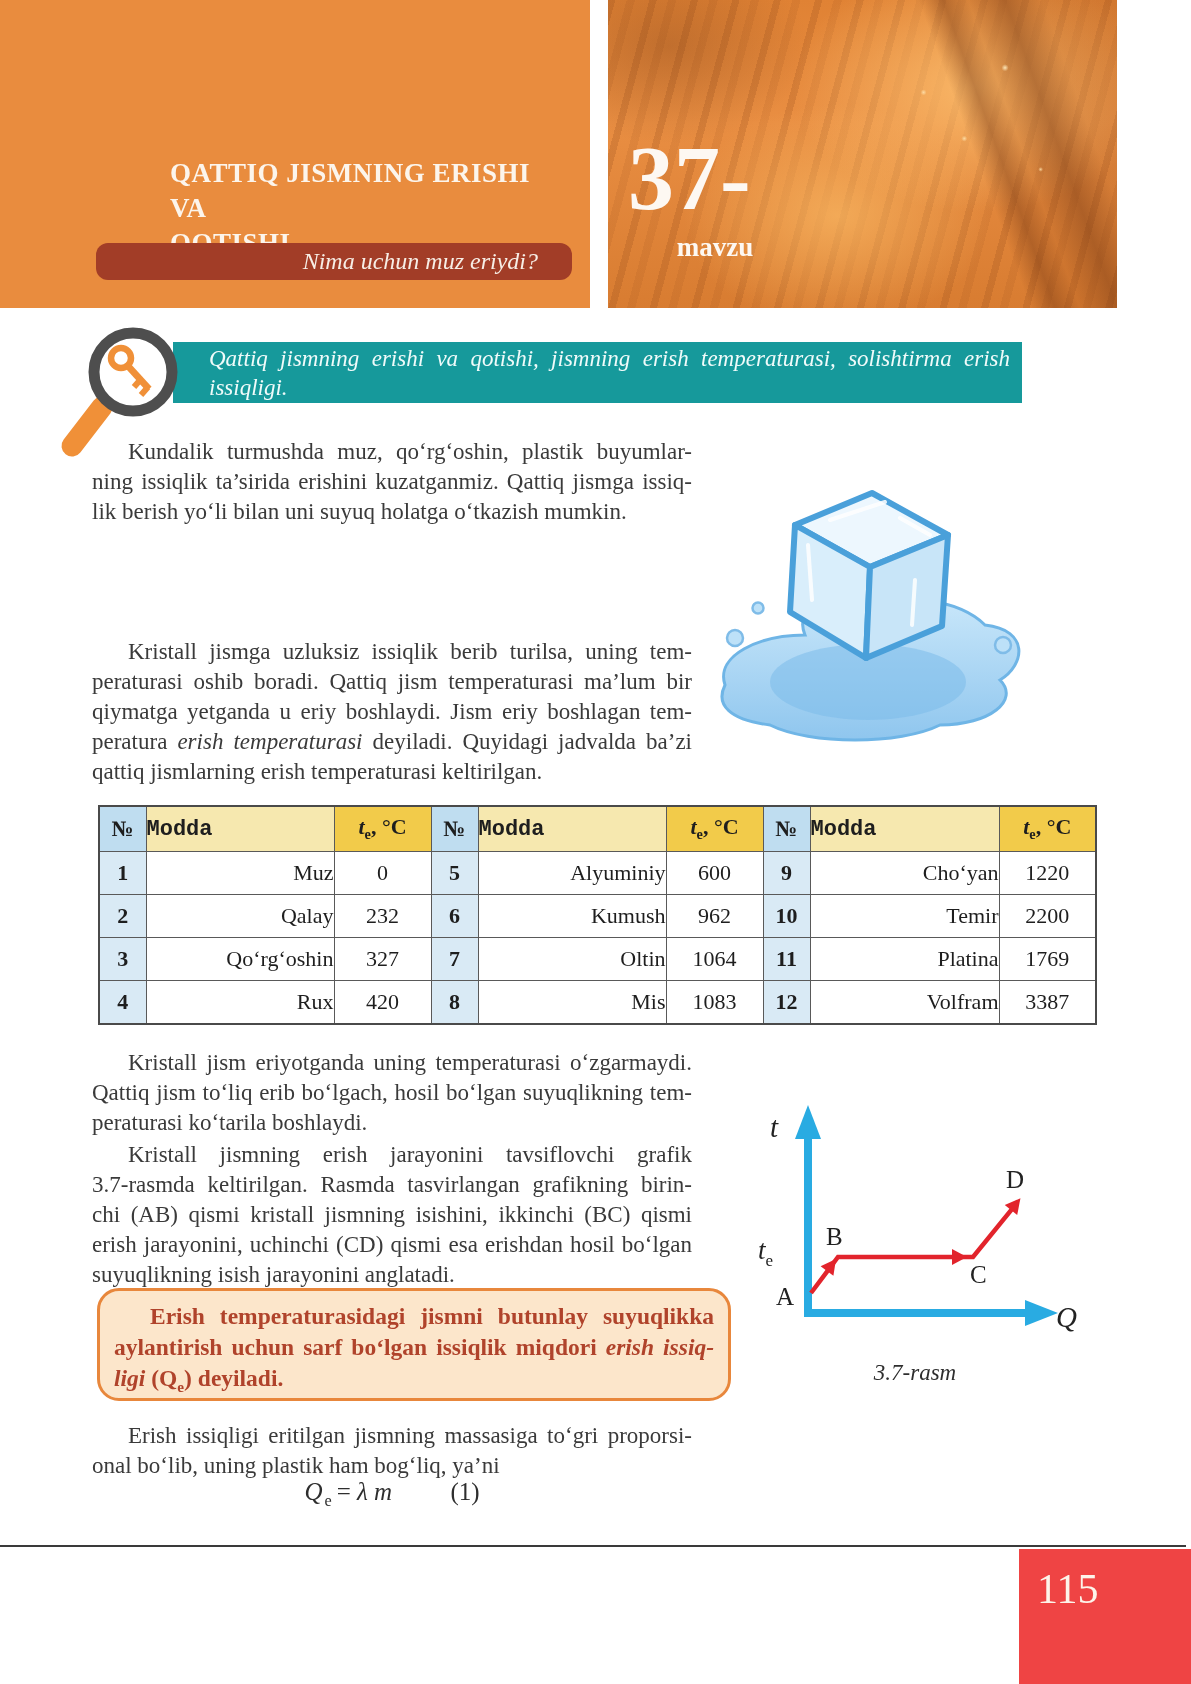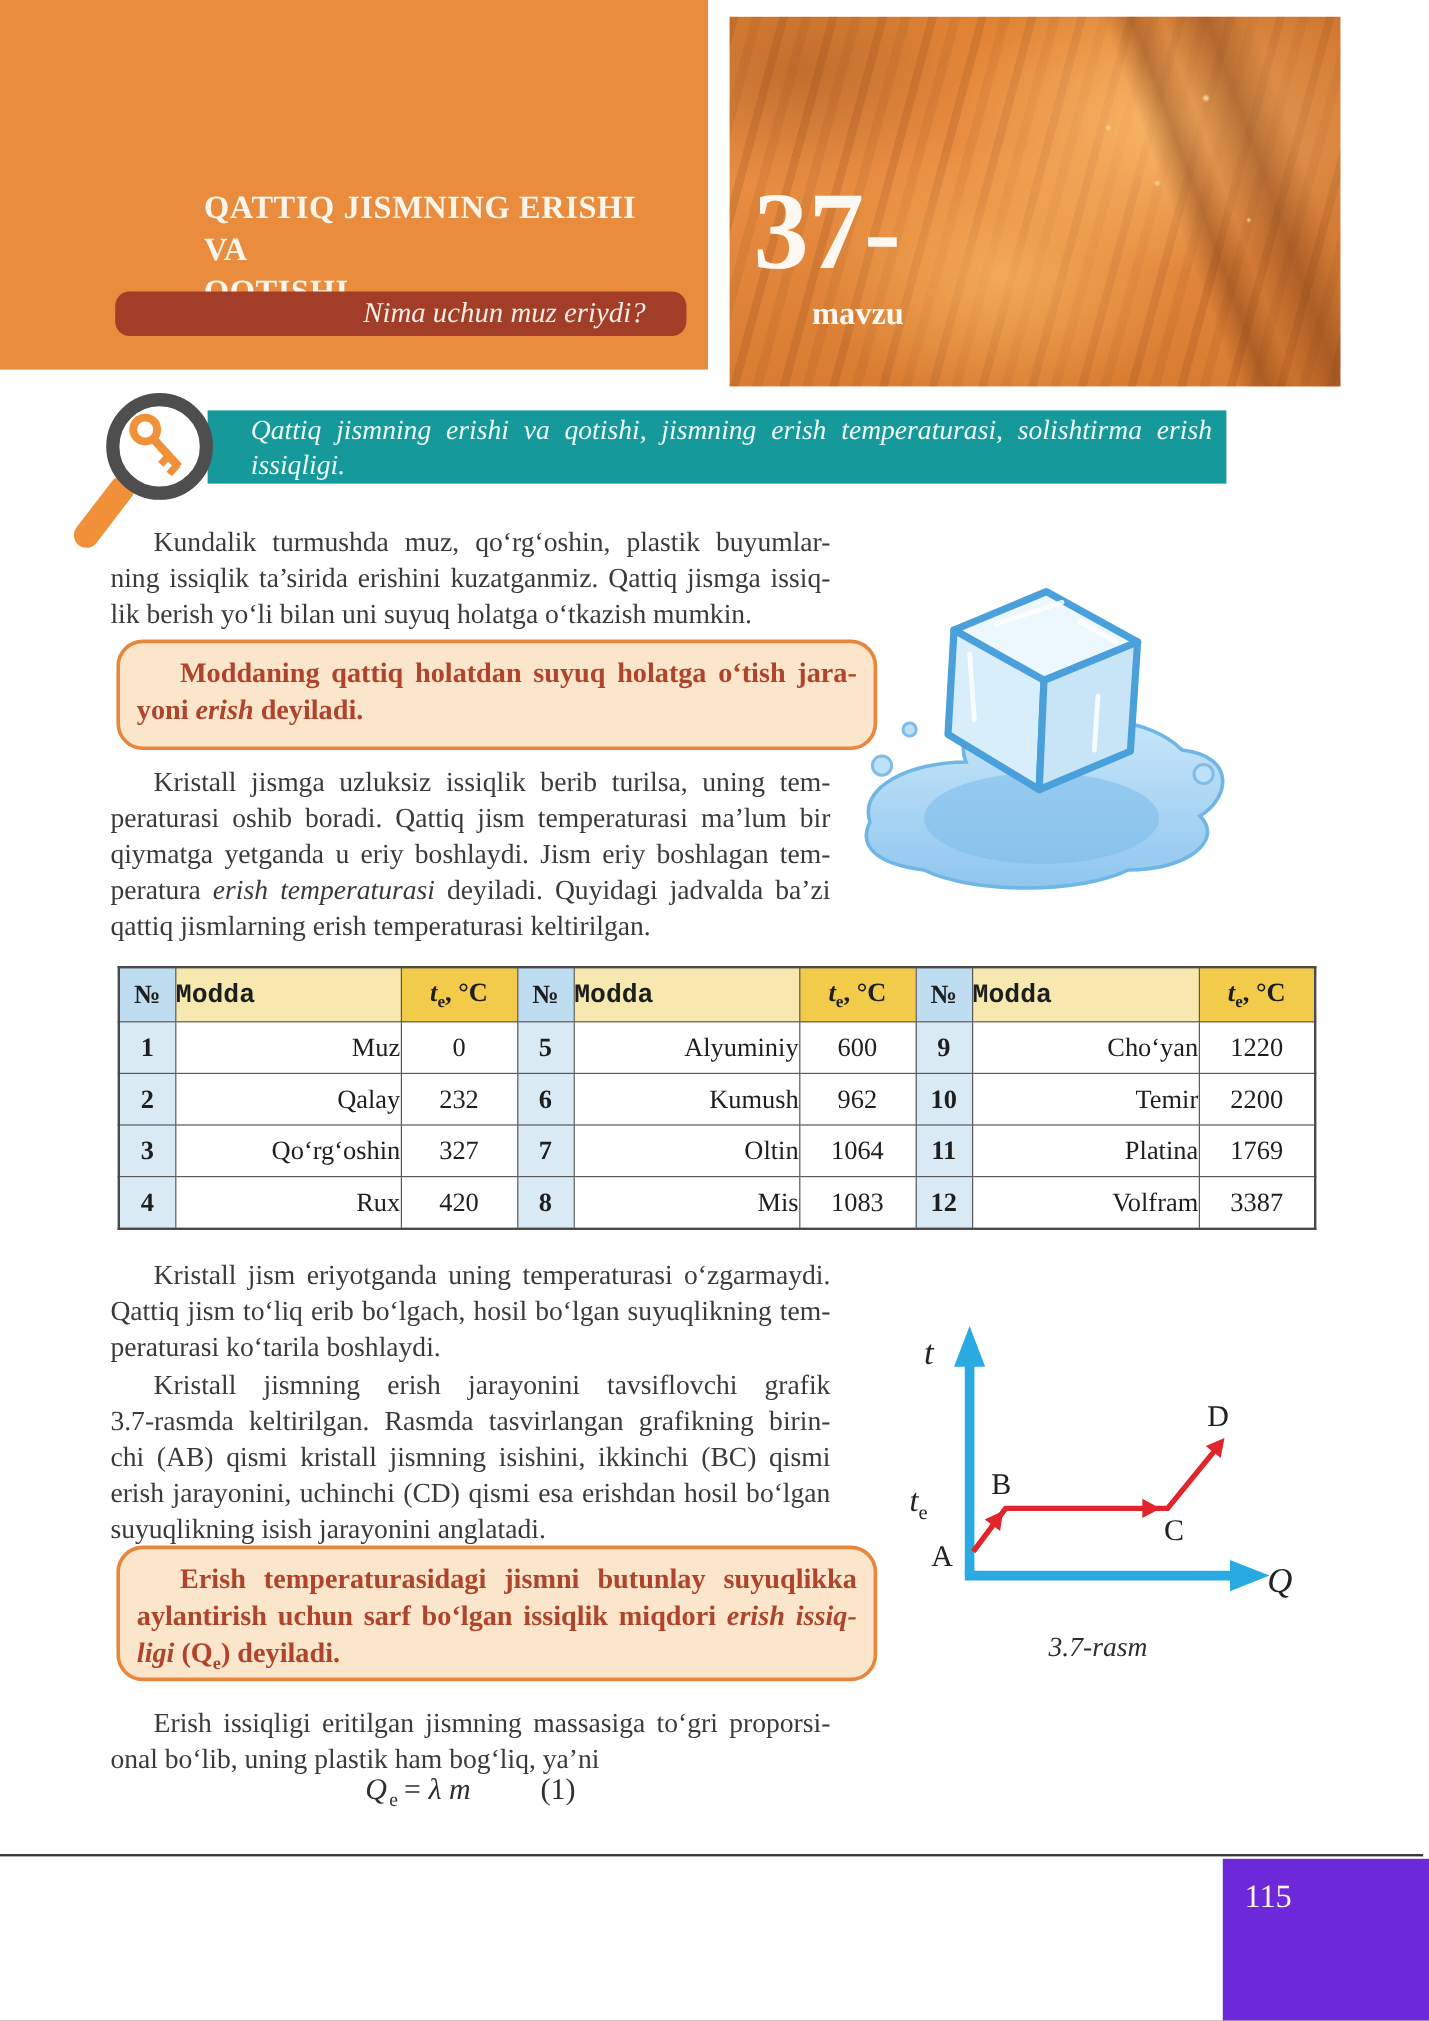--- a/index.html
+++ b/index.html
@@ -5,21 +5,21 @@
   html,body{margin:0;padding:0;background:#777;}
   .page{position:relative;width:1191px;height:1684px;background:#ffffff;overflow:hidden;
         font-family:"Liberation Serif","DejaVu Serif",serif;color:#3a3a3a;}
   
   .hdr-left{position:absolute;left:0;top:0;width:590px;height:308px;background:#E98C3E;}
   .hdr-title{position:absolute;left:170px;top:156px;width:395px;text-align:left;
              color:#FCF5EC;font-weight:bold;font-size:27px;line-height:35px;letter-spacing:.5px;}
   .hdr-banner{position:absolute;left:96px;top:243px;width:476px;height:37px;background:#A23D27;
               border-radius:12px;color:#F7EEE6;font-style:italic;font-size:24px;line-height:37px;
               text-align:right;padding-right:34px;box-sizing:border-box;}
-  .hdr-right{position:absolute;left:608px;top:14px;width:509px;height:308px;
+  .hdr-right{position:absolute;left:608px;top:0;width:509px;height:308px;
     background:
       radial-gradient(circle 6px at 78% 22%, rgba(255,235,190,.95), rgba(255,235,190,0) 60%),
       radial-gradient(circle 5px at 70% 45%, rgba(255,225,170,.9), rgba(255,225,170,0) 60%),
       radial-gradient(circle 4px at 85% 55%, rgba(255,225,170,.85), rgba(255,225,170,0) 60%),
       radial-gradient(circle 5px at 62% 30%, rgba(255,230,180,.8), rgba(255,230,180,0) 60%),
       radial-gradient(ellipse 200px 140px at 12% 15%, rgba(120,60,22,.32), rgba(120,60,22,0) 70%),
       linear-gradient(70deg, rgba(122,58,20,0) 68%, rgba(122,58,20,.45) 72%, rgba(165,85,30,.25) 76%, rgba(122,58,20,.5) 82%, rgba(150,75,28,.2) 88%),
       radial-gradient(ellipse 260px 180px at 72% 28%, rgba(252,190,110,.85), rgba(238,150,64,0) 70%),
       radial-gradient(ellipse 220px 160px at 45% 70%, rgba(250,185,100,.7), rgba(238,150,64,0) 70%),
       repeating-linear-gradient(105deg, rgba(146,74,26,.22) 0 7px, rgba(0,0,0,0) 7px 18px, rgba(146,74,26,.12) 18px 26px, rgba(0,0,0,0) 26px 40px),
@@ -58,22 +58,22 @@
   
   .graph{position:absolute;left:700px;top:1035px;width:380px;height:300px;}
   .fig-caption{position:absolute;left:820px;top:1360px;width:190px;text-align:center;
                font-style:italic;font-size:23px;color:#2e2e2e;}
   .icecube{position:absolute;left:700px;top:440px;width:335px;height:350px;}
   
   .formula{position:absolute;left:92px;top:1478px;width:600px;text-align:center;
            font-size:25px;color:#2e2e2e;}
   .formula i{padding-right:2px;}
   .footer-rule{position:absolute;left:0;top:1545px;width:1186px;border-top:2px solid #3a3a3a;}
-  .page-num{position:absolute;left:1019px;top:1549px;width:172px;height:135px;background:#6d28d9;
-            color:#FDF4EA;font-size:27px;padding:16px 0 0 18px;box-sizing:border-box;}
+  .page-num{position:absolute;left:1019px;top:1549px;width:172px;height:135px;background:#ef4444;
+            color:#FDF4EA;font-size:42px;padding:16px 0 0 18px;box-sizing:border-box;}
   sub{font-size:65%;}
 </style>
 </head>
 <body>
 
 <div class="page">
 
   <div class="hdr-left">
     <div class="hdr-title">
       <div>QATTIQ JISMNING ERISHI VA</div>
@@ -127,24 +127,20 @@
       <polygon points="248,95 170,127 166,218 242,186" fill="#C8E5F8"></polygon>
     </g>
     <g stroke="#ffffff" stroke-width="4" stroke-linecap="round" opacity="0.85">
       <line x1="130" y1="80" x2="185" y2="62"></line>
       <line x1="200" y1="78" x2="230" y2="95"></line>
       <line x1="108" y1="105" x2="112" y2="160"></line>
       <line x1="215" y1="140" x2="212" y2="185"></line>
     </g>
   </svg>
 
-  <div class="callout" style="top:533px;height:92px">
-    <div class="cl jl ind">Moddaning qattiq holatdan suyuq holatga o‘tish jara-</div>
-    <div class="cl">yoni <i>erish</i> deyiladi.</div>
-  </div>
 
   <div class="col" style="top:637px">
     <div class="bl jl ind">Kristall jismga uzluksiz issiqlik berib turilsa, uning tem-</div>
     <div class="bl jl">peraturasi oshib boradi. Qattiq jism temperaturasi ma’lum bir</div>
     <div class="bl jl">qiymatga yetganda u eriy boshlaydi. Jism eriy boshlagan tem-</div>
     <div class="bl jl">peratura <i>erish temperaturasi</i> deyiladi. Quyidagi jadvalda ba’zi</div>
     <div class="bl">qattiq jismlarning  erish temperaturasi keltirilgan.</div>
   </div>
 
   <table class="melt">

